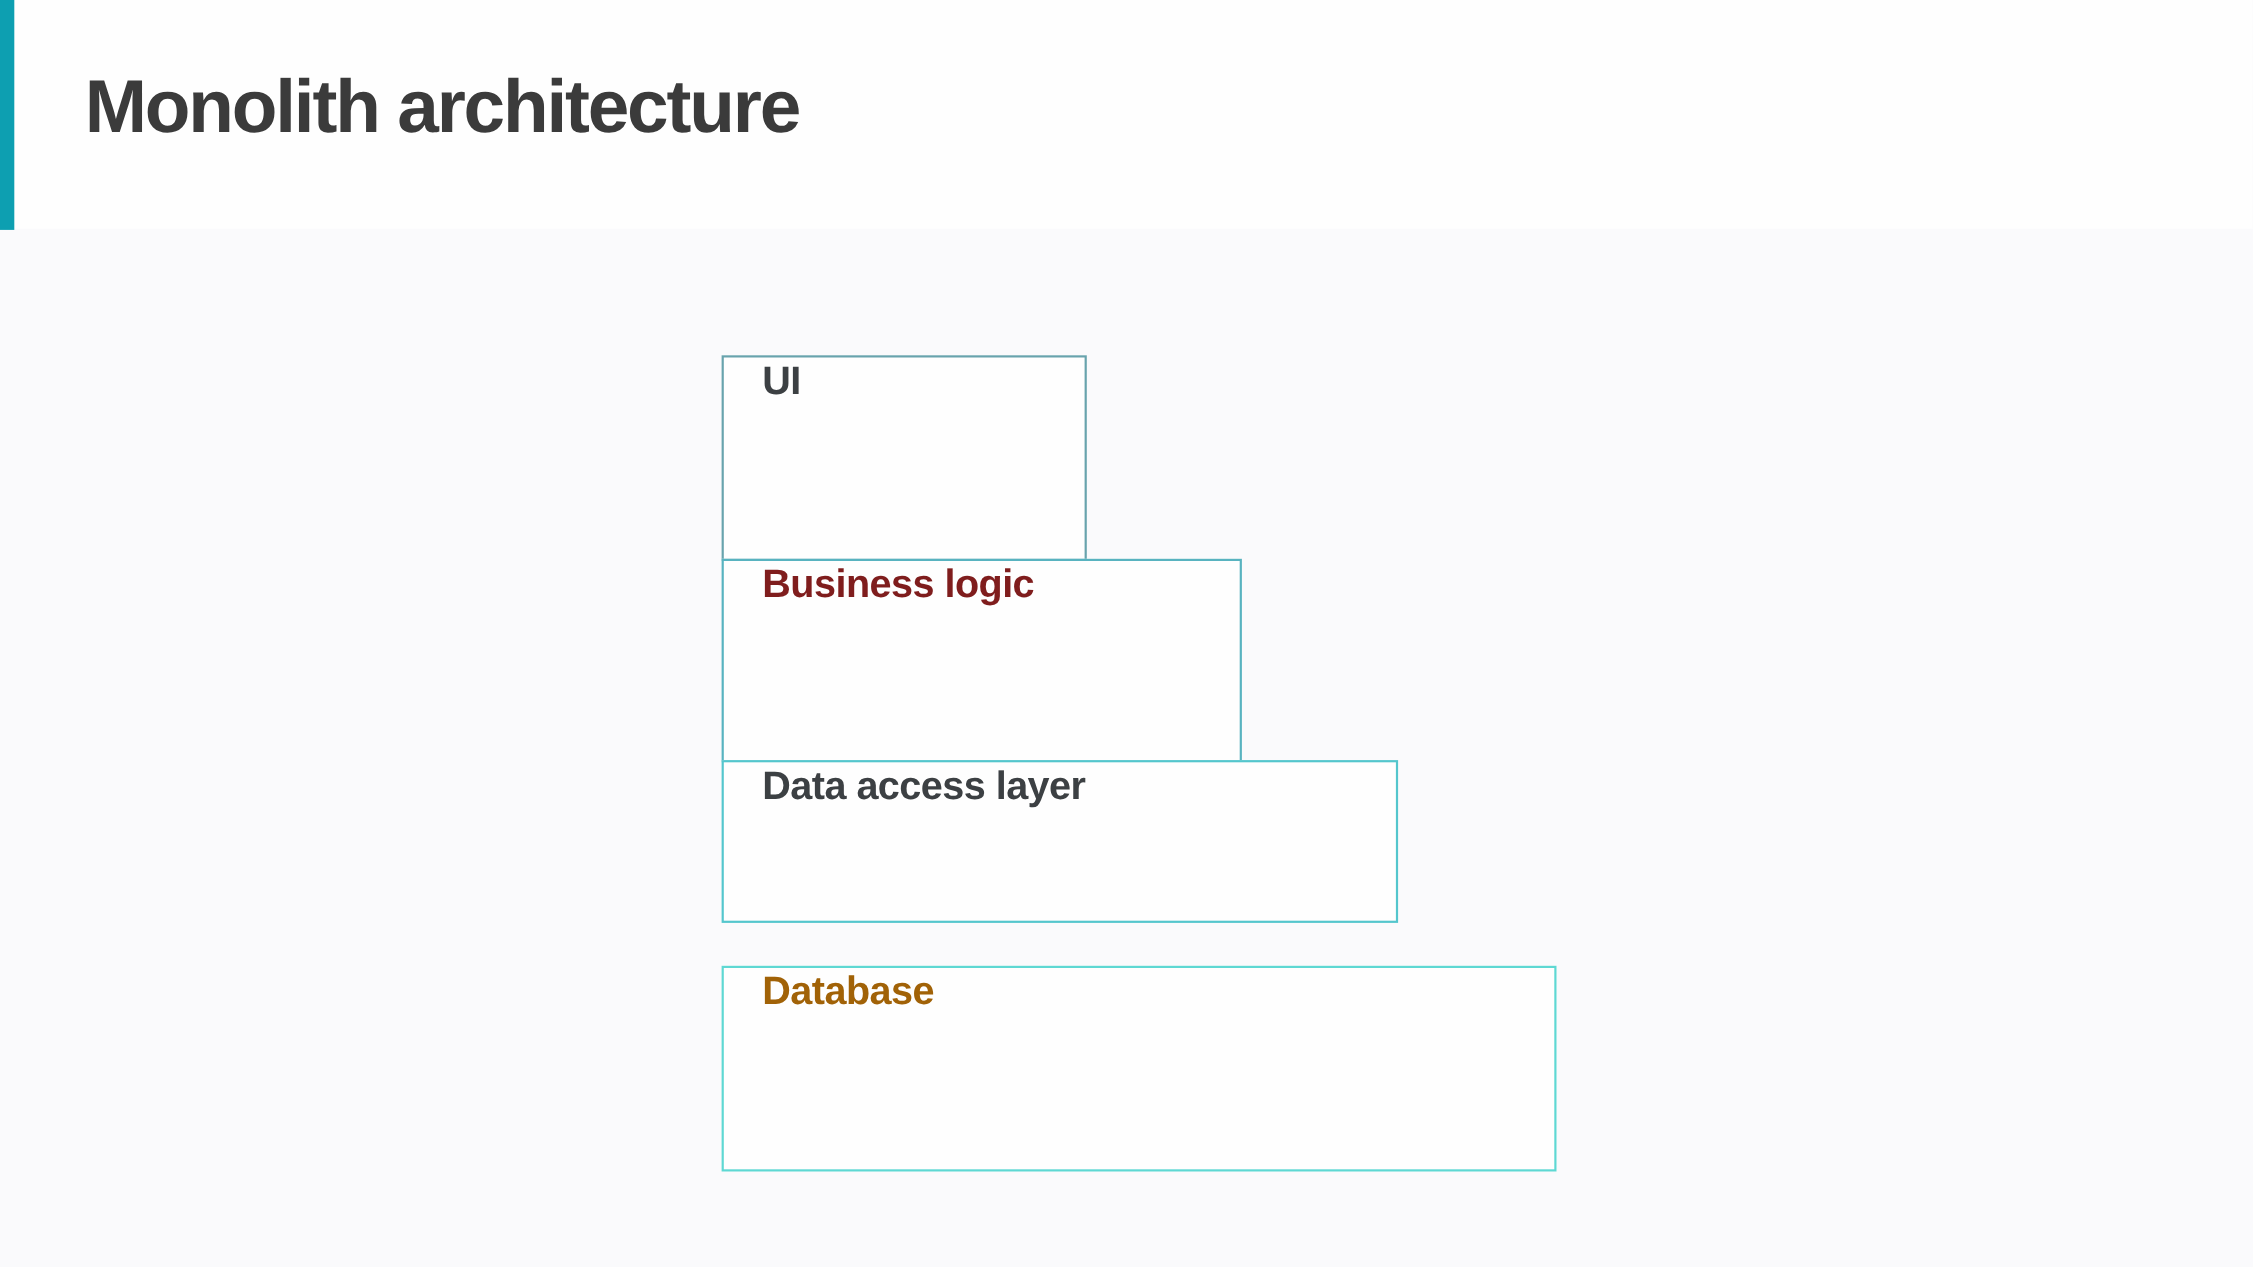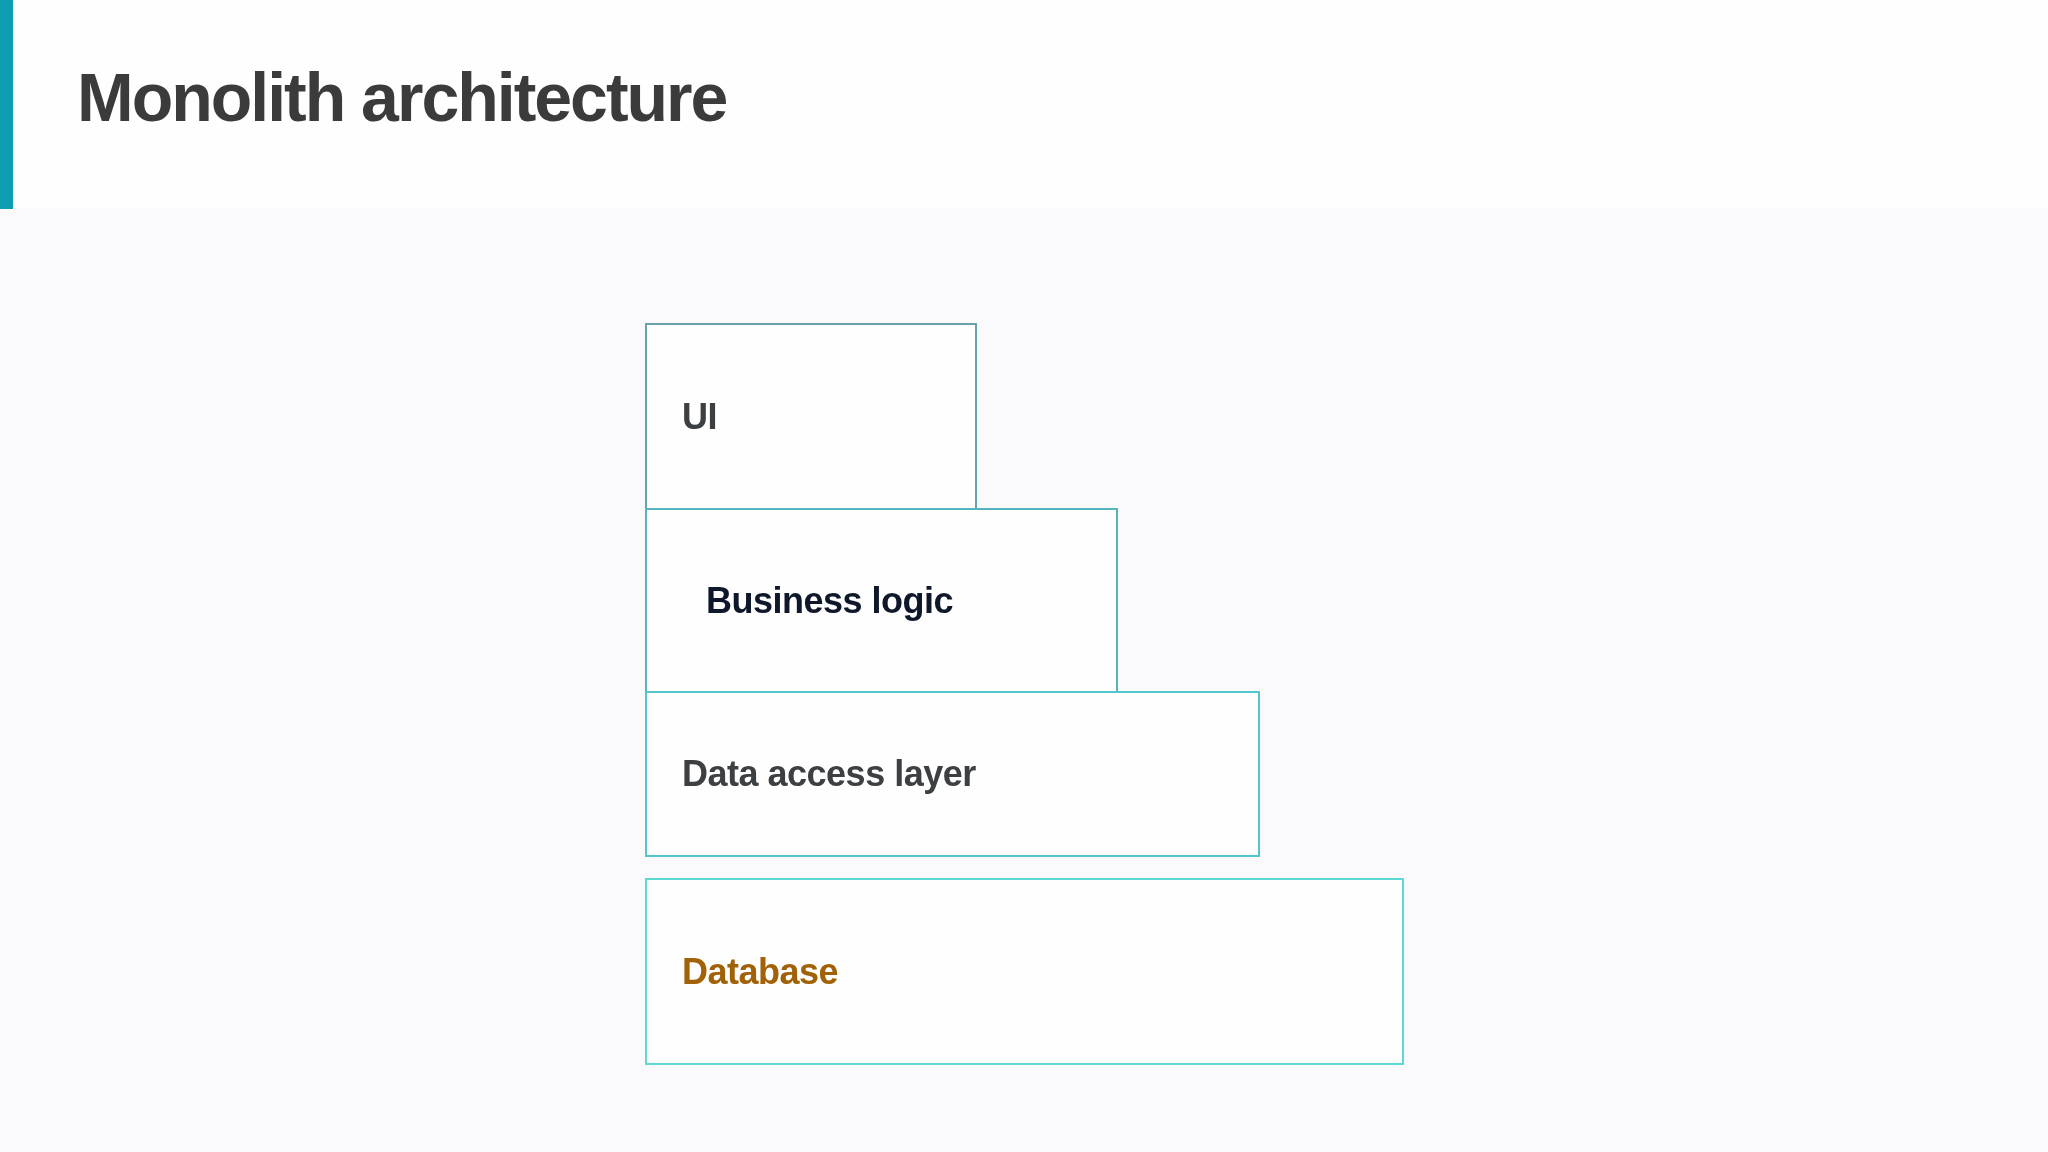--- a/index.html
+++ b/index.html
@@ -46,26 +46,25 @@
   
   .stack {
     position: absolute;
     left: 645px;
     top: 323px;
     width: 760px;
     height: 742px;
   }
   .layer {
     position: absolute;
-    left: 0;
+    left: 11px;
     box-sizing: border-box;
     border: 2px solid;
     background: #fefefe;
     display: flex;
-    align-items: center;
   }
   .layer-label {
     padding-left: 35px;
     font-size: 36px;
     font-weight: 700;
     letter-spacing: -0.5px;
     color: #3c4043;
     white-space: nowrap;
   }
 </style>
@@ -74,21 +73,21 @@
 
 <div class="slide-header" style="background: rgb(254, 254, 254);"></div>
 <div class="accent-bar" style="background: rgb(13, 159, 177);"></div>
 <h1 class="page-title" style="color: rgb(59, 59, 59);">Monolith architecture</h1>
 
 <div class="stack">
   <div class="layer" style="top: 0px; width: 332px; height: 187px; border-color: rgb(104, 163, 173); background: rgb(254, 254, 254);">
     <span class="layer-label" style="color: rgb(60, 64, 67);">UI</span>
   </div>
   <div class="layer" style="top: 185px; width: 473px; height: 185px; border-color: rgb(88, 179, 192); background: rgb(254, 254, 254);">
-    <span class="layer-label" style="color: #0f172a; margin-left: 24px;">Business logic</span>
+    <span class="layer-label" style="color: #7f1d1d;">Business logic</span>
   </div>
-  <div class="layer" style="top: 368px; width: 615px; height: 166px; border-color: rgb(84, 198, 205); background: rgb(254, 254, 254);">
+  <div class="layer" style="top: 368px; width: 615px; height: 148px; border-color: rgb(84, 198, 205); background: rgb(254, 254, 254);">
     <span class="layer-label" style="color: rgb(60, 64, 67);">Data access layer</span>
   </div>
   <div class="layer" style="top: 555px; width: 759px; height: 187px; border-color: rgb(94, 216, 211); background: rgb(254, 254, 254);">
     <span class="layer-label" style="color: #a16207;">Database</span>
   </div>
 </div>
 
 </body></html>

